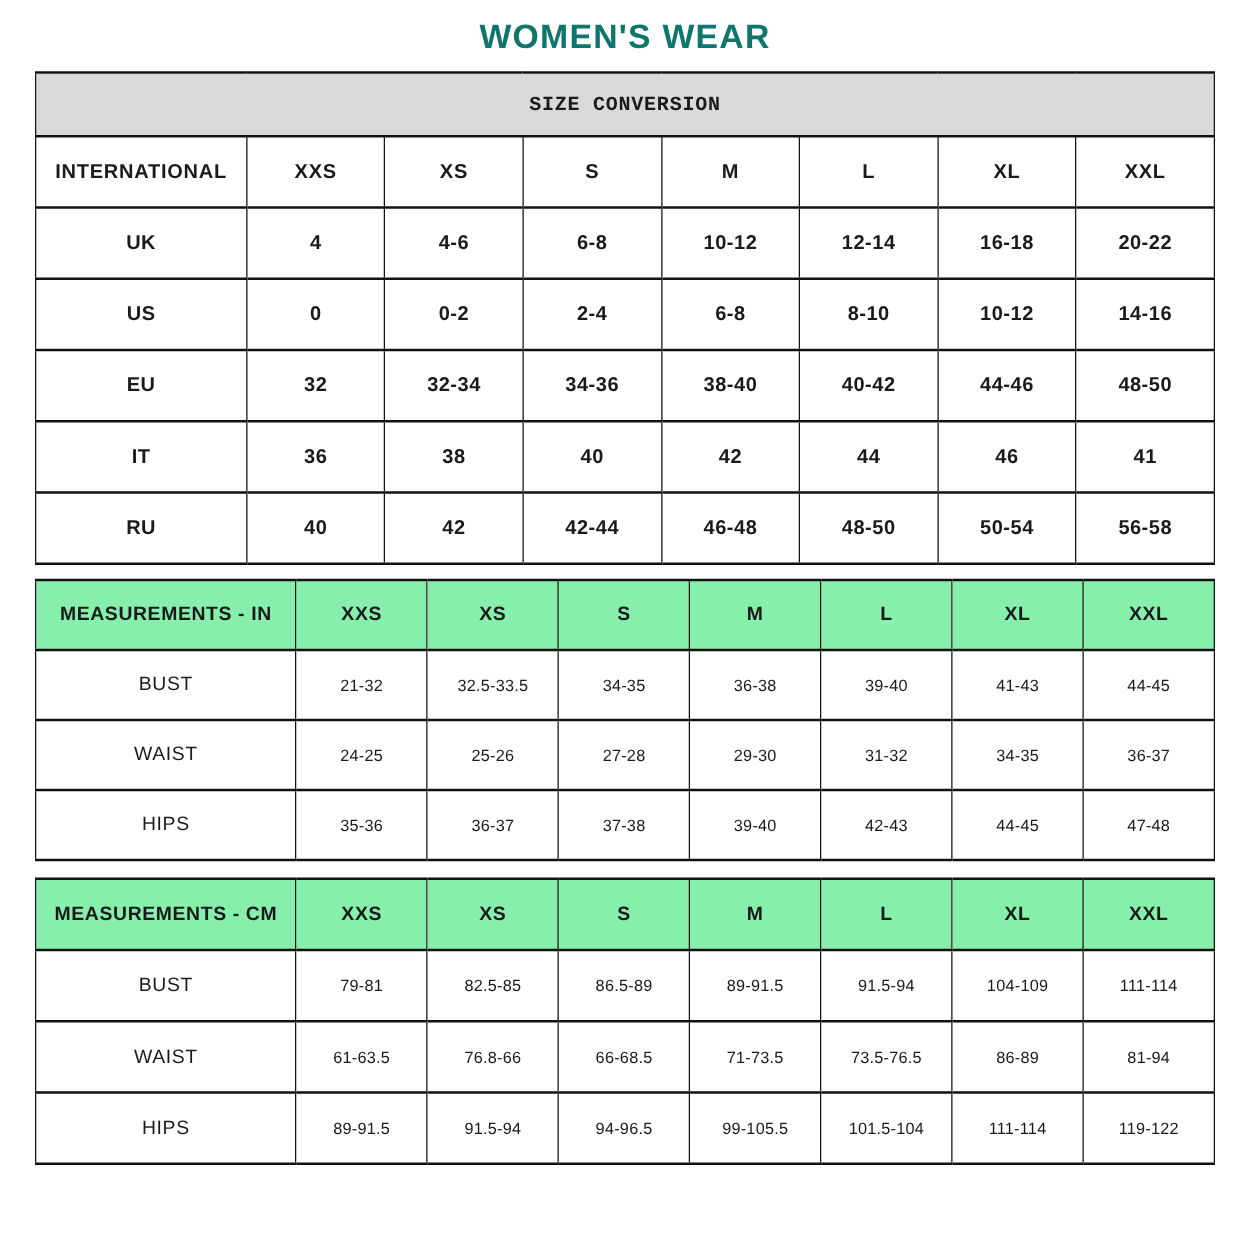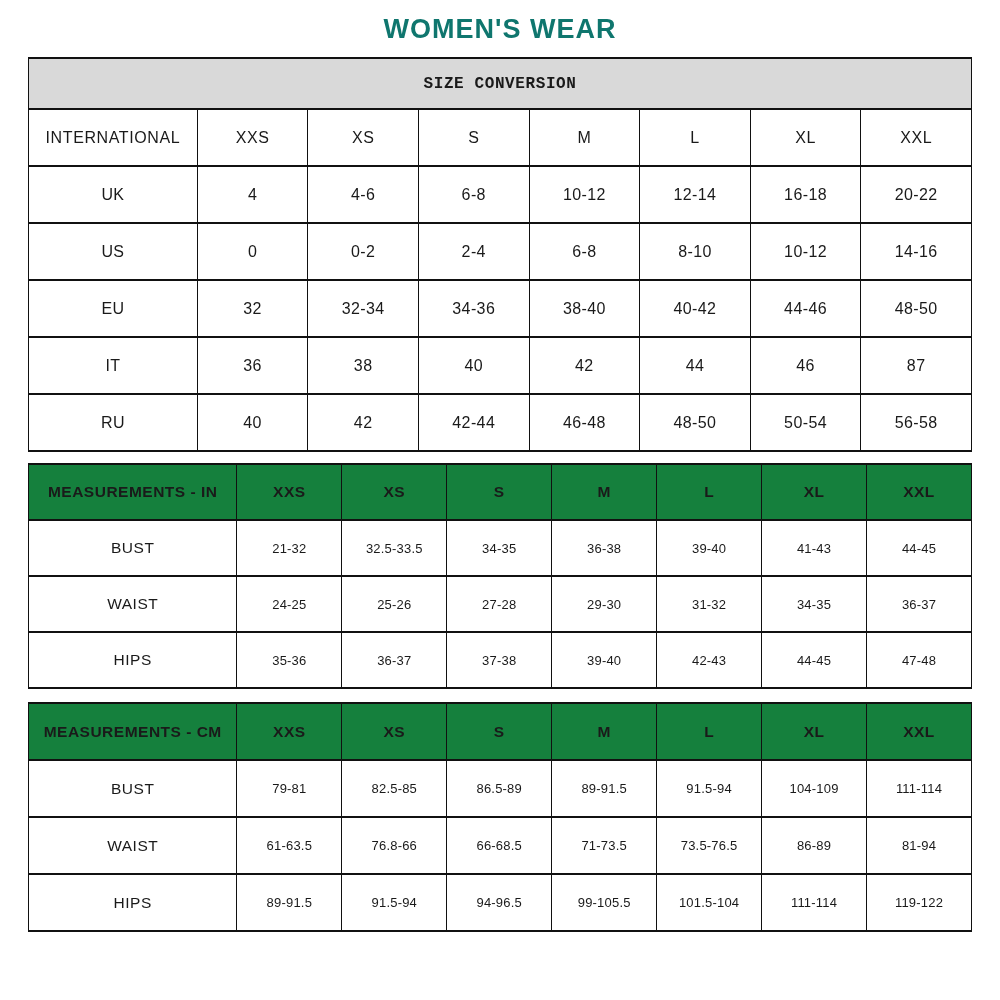--- a/index.html
+++ b/index.html
@@ -42,29 +42,29 @@
   
   .tbl .title-cell {
     background: #d9d9d9;
     font-size: 16px;
     font-weight: 700;
     letter-spacing: 0.6px;
     font-family: Liberation Mono, monospace;
   }
   .tbl-1 tr { height: 57px; }
   .tbl-1 tr.r-title { height: 51px; }
-  .tbl-1 td { font-size: 16px; font-weight: 400; letter-spacing: 0.4px; }
+  .tbl-1 td { font-size: 16px; font-weight: 700; letter-spacing: 0.4px; }
   .tbl-1 tr.r-head td { letter-spacing: 0.6px; }
 
   .tbl-m { margin-top: 11px; }
   .tbl-m tr { height: 56px; }
   .tbl-3 { margin-top: 13px; }
   .tbl-3 tr { height: 57px; }
   .tbl-m tr.r-head td {
-    background: #15803d;
+    background: #86efac;
     font-size: 15.5px;
     font-weight: 700;
     letter-spacing: 0.5px;
   }
   .tbl-m td.row-label { font-size: 15.5px; font-weight: 400; letter-spacing: 0.5px; margin-left: 28px; }
   .tbl-m td.val { font-size: 13px; font-weight: 400; letter-spacing: 0.2px; }
 </style>
 </head>
 <body>
 
@@ -122,21 +122,21 @@
         <td>48-50</td>
       </tr>
       <tr>
         <td>IT</td>
         <td>36</td>
         <td>38</td>
         <td>40</td>
         <td>42</td>
         <td>44</td>
         <td>46</td>
-        <td>87</td>
+        <td>41</td>
       </tr>
       <tr>
         <td>RU</td>
         <td>40</td>
         <td>42</td>
         <td>42-44</td>
         <td>46-48</td>
         <td>48-50</td>
         <td>50-54</td>
         <td>56-58</td>

